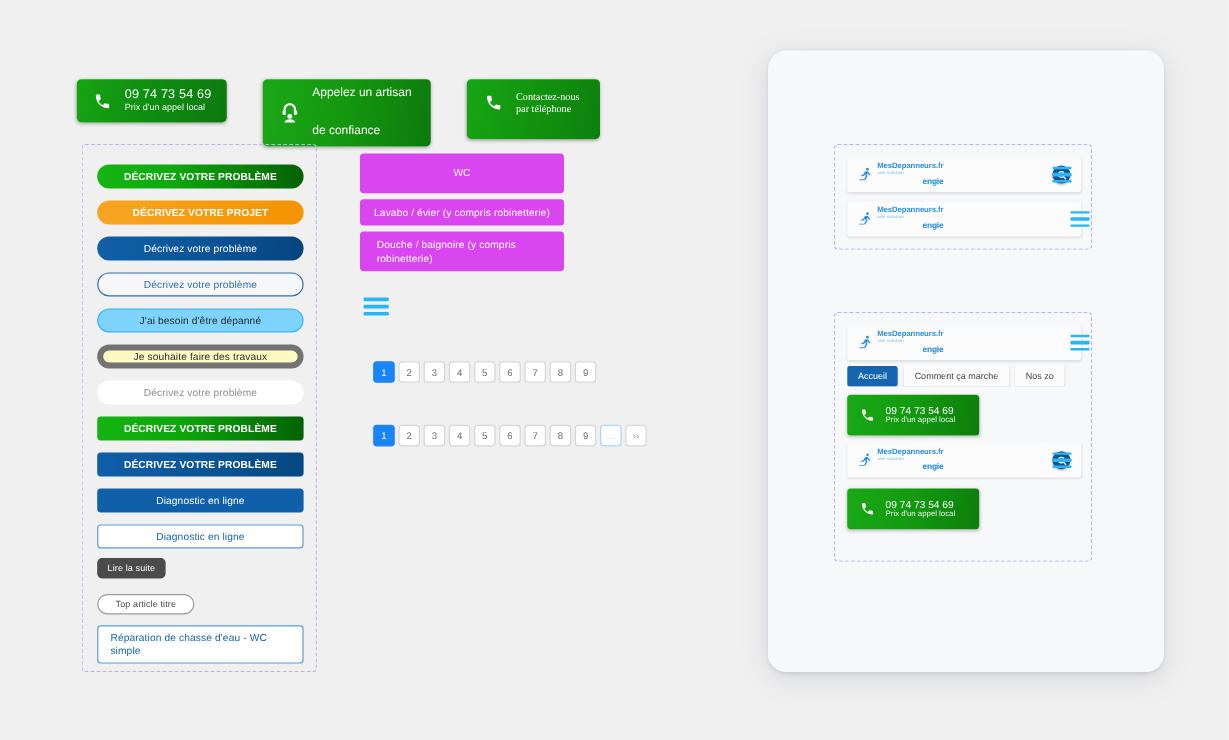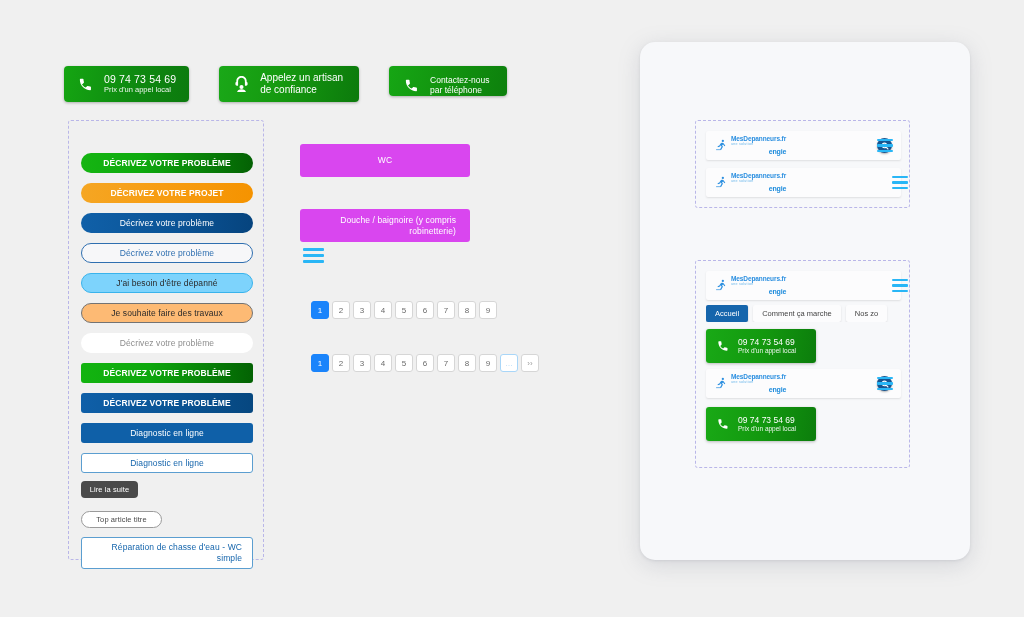--- a/index.html
+++ b/index.html
@@ -15,52 +15,52 @@
   
   .cta-row { position:absolute; left:64px; top:66px; display:flex; gap:30px; align-items:flex-start; }
   .cta {
     display:flex; align-items:center; gap:9px;
     border-radius:4px; padding:7px 13px 7px 11px;
     box-shadow:0 1px 3px rgba(0,0,0,.28);
     color:#fff;
   }
   .cta.g1 { background:linear-gradient(100deg,#15a512 0%,#0e8a10 55%,#0c7a0e 100%); }
   .cta.g2 { background:linear-gradient(100deg,#1aa818 0%,#15990f 45%,#0c7a0c 100%); padding:6px 16px 6px 12px;}
-  .cta.g3 { background:linear-gradient(100deg,#16a614 0%,#12930f 50%,#0d800d 100%); padding:8px 17px 0 12px;}
+  .cta.g3 { background:linear-gradient(100deg,#16a614 0%,#12930f 50%,#0d800d 100%); padding:8px 17px 20px 12px;font-family:Liberation Serif, serif;}
   .cta-ico { width:20px; height:22px; flex:0 0 auto; display:flex; align-items:center; justify-content:center; }
   .cta-txt { display:flex; flex-direction:column; line-height:1.18; }
   .cta-num { font-size:10.5px; font-weight:400; letter-spacing:.15px; }
   .cta-sub { font-size:7.5px; opacity:.93; }
   .cta-l1 { font-size:10px; }
-  .cta-l2 { font-size:10px; }
+  .cta-l2 { font-size:10px;margin-top:20px; }
   .cta-c1 { font-size:8.5px; }
 
   
   .dashed { position:absolute; border:1px dashed #b9b6e8; border-radius:3px; }
 
   
-  .btn { display:flex; align-items:center; justify-content:center; text-align:right;
-         font-size:9px; letter-spacing:.1px; line-height:1.25;margin-top:16px; }
+  .btn { display:flex; align-items:center; justify-content:center; text-align:left;
+         font-size:9px; letter-spacing:.1px; line-height:1.25; }
 
   
   #leftcol { position:absolute; left:68px; top:120px; width:196px; height:440px; }
   .lb { position:absolute; left:12px; width:172px; }
 
   .lb1 { top:16px; height:20px; border-radius:11px; color:#fff; font-weight:700; font-size:8.5px;
          background:linear-gradient(90deg,#15b512 0%,#0eaa0e 35%,#046104 100%); }
   .lb2 { top:46px; height:20px; border-radius:11px; color:#fff; font-weight:700; font-size:8.5px;
          background:linear-gradient(90deg,#f5a623 0%,#f79c11 50%,#f59300 100%); }
   .lb3 { top:76px; height:20px; border-radius:11px; color:#fff; font-size:8.5px;
          background:linear-gradient(90deg,#1060a8 0%,#0a5294 60%,#06447e 100%); }
   .lb4 { top:106px; height:20px; border-radius:11px; color:#2f6fb0; font-size:8.5px;
          background:#f7f7f9; border:1px solid #2f6fb0; }
   .lb5 { top:136px; height:20px; border-radius:11px; color:#2a2a2a; font-size:8.5px;
          background:#7dd3fc; border:1px solid #39b3ec; }
   .lb6 { top:166px; height:20px; border-radius:11px; color:#2a2a2a; font-size:8.5px;
-         background:#fdba74; border:1px solid #737373; }
+         background:#fef9c3; border:5px solid #737373; }
   .lb7 { top:196px; height:20px; border-radius:11px; color:#8d8d8d; font-size:8.5px;
          background:#ffffff; }
   .lb8 { top:226px; height:20px; border-radius:3px; color:#fff; font-weight:700; font-size:8.5px;
          background:linear-gradient(90deg,#13b410 0%,#0da70d 40%,#036203 100%); }
   .lb9 { top:256px; height:20px; border-radius:3px; color:#fff; font-weight:700; font-size:8.5px;
          background:linear-gradient(90deg,#0f5fa8 0%,#0a5494 55%,#064780 100%); }
   .lb10 { top:286px; height:20px; border-radius:3px; color:#fff; font-size:8.5px;
           background:#0f60a8; }
   .lb11 { top:316px; height:20px; border-radius:3px; color:#1565ac; font-size:8.5px;
           background:#ffffff; border:1px solid #5b9ed0; }
@@ -199,20 +199,21 @@
     <div class="btn lb lb8">DÉCRIVEZ VOTRE PROBLÈME</div>
     <div class="btn lb lb9">DÉCRIVEZ VOTRE PROBLÈME</div>
     <div class="btn lb lb10">Diagnostic en ligne</div>
     <div class="btn lb lb11">Diagnostic en ligne</div>
     <div class="btn lb lb12">Lire la suite</div>
     <div class="btn lb lb13">Top article titre</div>
     <div class="btn lb lb14">Réparation de chasse d'eau - WC simple</div>
   </div>
 
   <div class="btn mb mb1">WC</div>
+  <div class="btn mb mb2">Lavabo / évier (y compris robinetterie)</div>
   <div class="btn mb mb3">Douche / baignoire (y compris robinetterie)</div>
 
   <div id="mid-hamb" class="hamb">
     <span></span>
     <span></span>
     <span></span>
   </div>
 
   <div id="pager1" class="pager">
     <div class="pg active">1</div>

